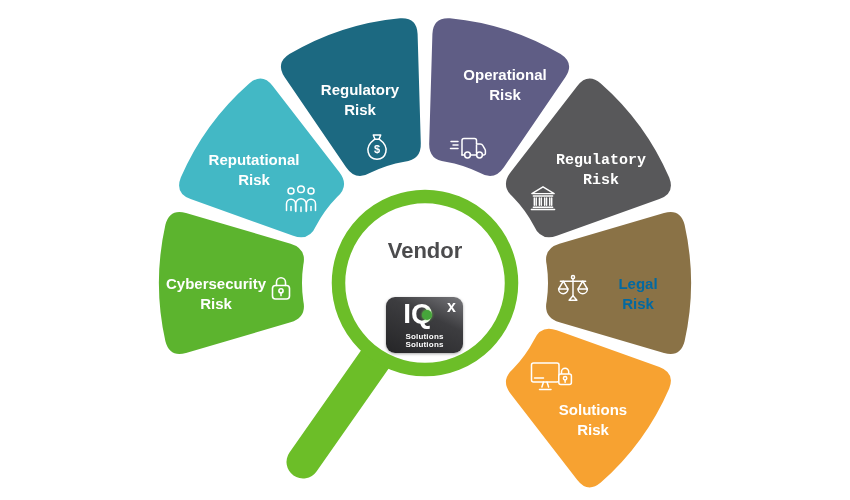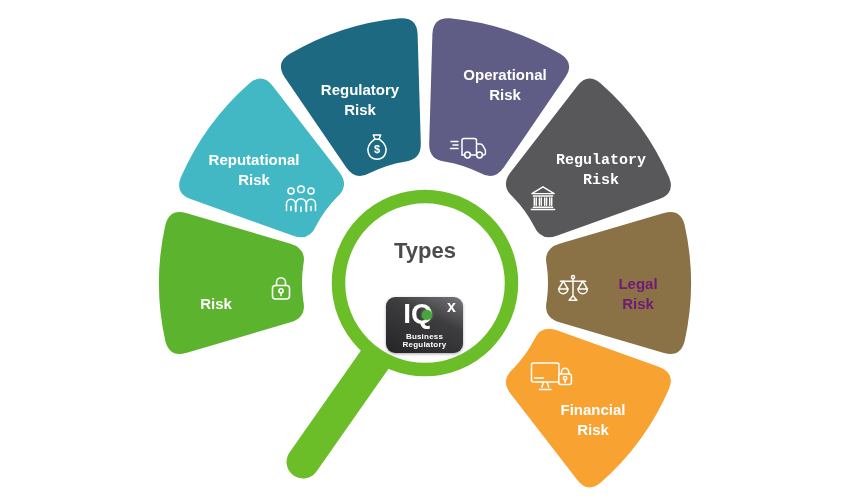--- a/index.html
+++ b/index.html
@@ -53,44 +53,44 @@
       <path d="M400.1,18.2 A266,266 0 0 0 289.4,54.1 Q275.1,63.3 284.7,77.3 L346.1,167.3 Q355.7,181.4 370.3,172.8 A123,123 0 0 1 404.4,161.7 Q421.4,160.1 420.8,143.1 L417.6,34.1 Q417.1,17.1 400.1,18.2 Z" fill="#1c6981"></path>
       <path d="M560.6,54.1 A266,266 0 0 0 449.9,18.2 Q432.9,17.1 432.4,34.1 L429.2,143.1 Q428.6,160.1 445.6,161.7 A123,123 0 0 1 479.7,172.8 Q494.3,181.4 503.9,167.3 L565.3,77.3 Q574.9,63.3 560.6,54.1 Z" fill="#5f5d85"></path>
       <path d="M669.2,177.5 A266,266 0 0 0 600.8,83.4 Q587.7,72.5 577.3,86.0 L510.6,172.2 Q500.2,185.7 512.9,197.0 A123,123 0 0 1 534.0,226.0 Q540.8,241.5 556.8,235.8 L659.4,199.1 Q675.4,193.3 669.2,177.5 Z" fill="#58585a"></path>
       <path d="M684.6,341.2 A266,266 0 0 0 684.6,224.8 Q680.3,208.3 664.0,213.1 L559.4,243.7 Q543.1,248.5 546.7,265.1 A123,123 0 0 1 546.7,300.9 Q543.1,317.5 559.4,322.3 L664.0,352.9 Q680.3,357.7 684.6,341.2 Z" fill="#8a7246"></path>
       <path d="M600.8,482.6 A266,266 0 0 0 669.2,388.5 Q675.4,372.7 659.4,366.9 L556.8,330.2 Q540.8,324.5 534.0,340.0 A123,123 0 0 1 512.9,369.0 Q500.2,380.3 510.6,393.8 L577.3,480.0 Q587.7,493.5 600.8,482.6 Z" fill="#f7a231"></path>
       <path id="handle" d="M385,345 L303,462" stroke-width="33" stroke-linecap="round" stroke="#6cbe28"></path>
     <circle id="ring" cx="425" cy="283" r="86.5" fill="#ffffff" stroke-width="13.5" stroke="#6cbe28"></circle>
   </svg>
 
   <div class="center-title" style="color: rgb(75, 75, 77);">
-    <span>Types</span><br>
+    <span>Vendor</span><br>
   </div>
 
   <div class="logo">
     <div class="iq">IQ</div>
     <div class="supx">x</div>
     <div class="dot" style="background: rgb(70, 165, 59);"></div>
-    <div class="tag">Business Regulatory</div>
+    <div class="tag">Solutions Solutions</div>
   </div>
 
   <div class="lbl l-cyber" style="color: rgb(255, 255, 255);">
-    <br><span>Risk</span></div>
+    <span>Cybersecurity</span><br><span>Risk</span></div>
   <div class="lbl l-rep" style="color: rgb(255, 255, 255);">
     <span>Reputational</span><br><span>Risk</span></div>
   <div class="lbl l-fin" style="color: rgb(255, 255, 255);">
     <span>Regulatory</span><br><span>Risk</span></div>
   <div class="lbl l-op" style="color: rgb(255, 255, 255); margin-left: 15px;">
     <span>Operational</span><br><span>Risk</span></div>
   <div class="lbl l-reg" style="color: rgb(255, 255, 255); font-family: Liberation Mono, monospace;">
     <span>Regulatory</span><br><span>Risk</span></div>
-  <div class="lbl l-leg" style="color: #701a75;">
+  <div class="lbl l-leg" style="color: #0369a1;">
     <span>Legal</span><br><span>Risk</span></div>
   <div class="lbl l-sec" style="color: rgb(255, 255, 255);">
-    <span>Financial</span><br><span>Risk</span></div>
+    <span>Solutions</span><br><span>Risk</span></div>
 
   <div class="ic i-lock">
     <svg width="21" height="26" viewBox="0 0 21 26" stroke-width="1.6">
       <path d="M6,10.5 V7.3 a4.5,4.5 0 0 1 9,0 V10.5"></path>
       <rect x="2" y="10.5" width="17" height="13.5" rx="3"></rect>
       <circle cx="10.5" cy="15.8" r="2.1"></circle>
       <path d="M10.5,17.9 V20.6"></path>
     </svg>
   </div>
 

